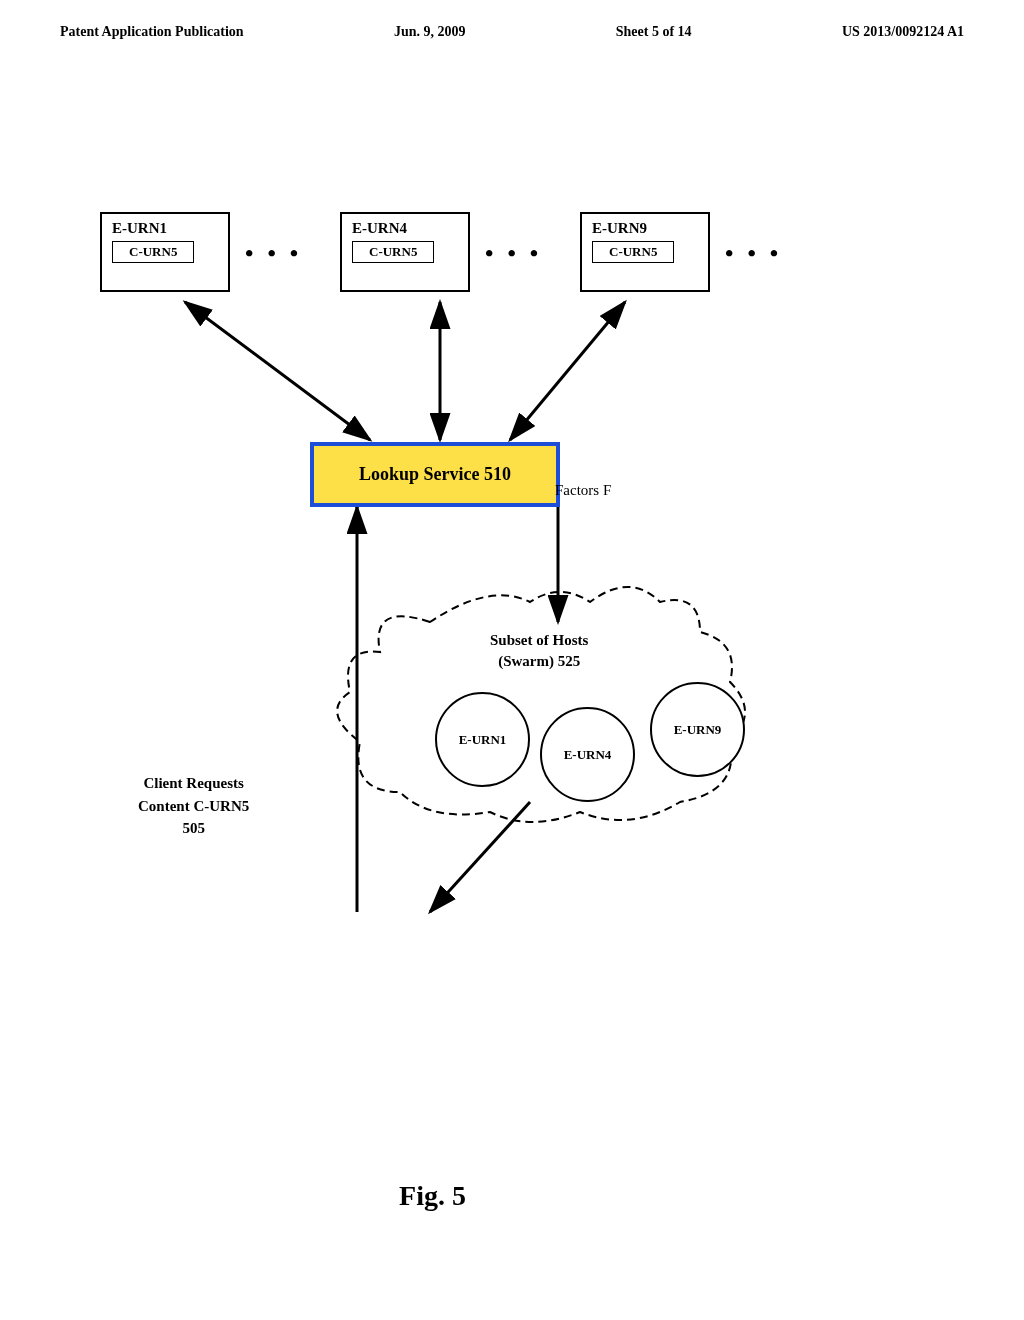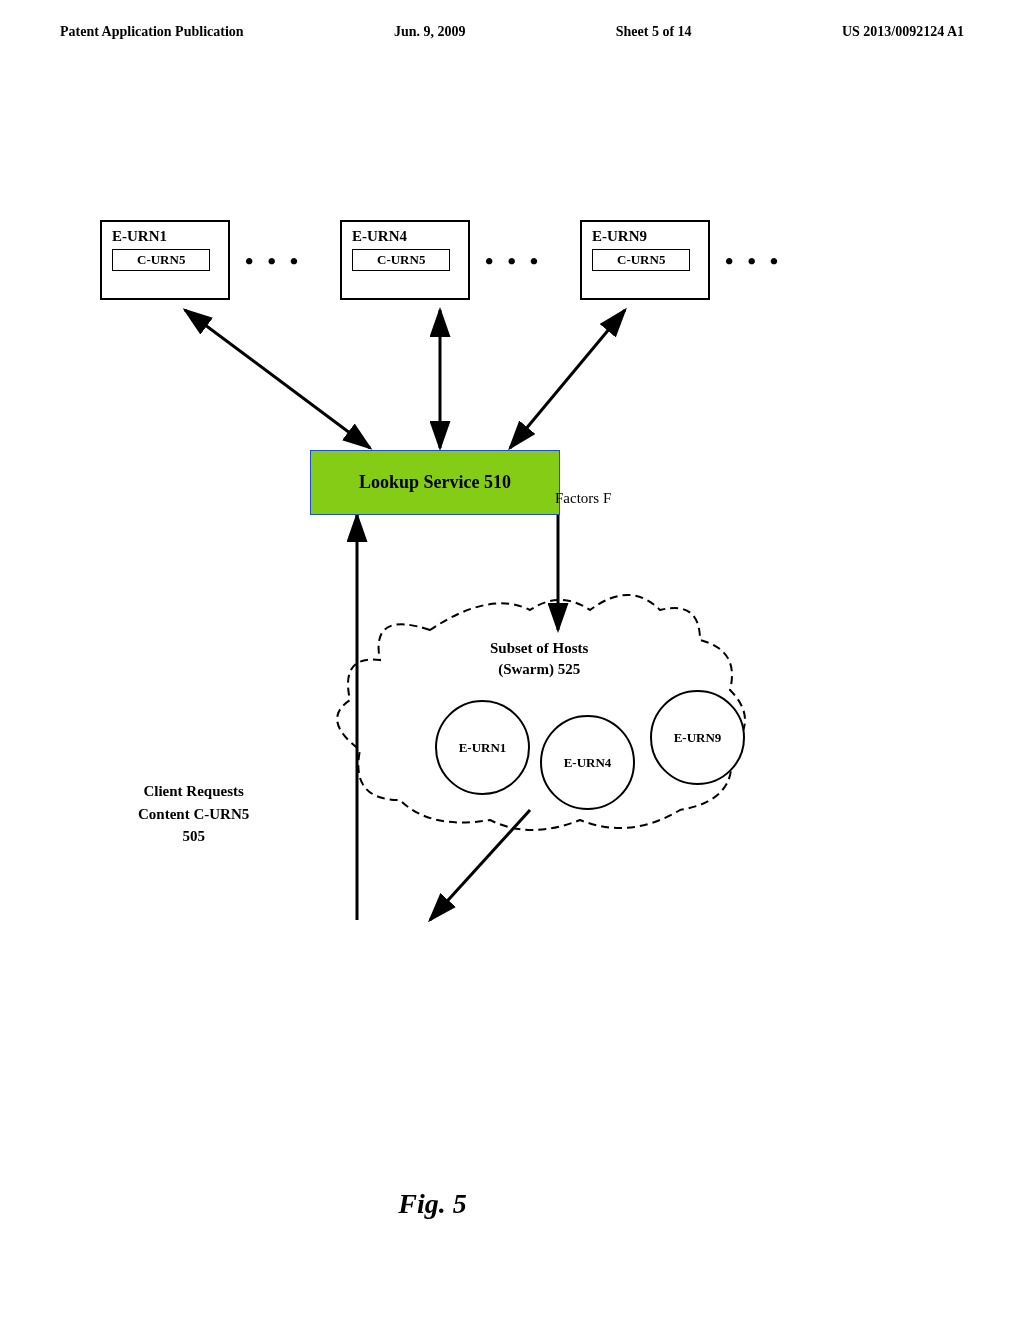--- a/index.html
+++ b/index.html
@@ -18,21 +18,21 @@
       justify-content: space-between;
       align-items: flex-start;
       padding: 24px 60px 0 60px;
       font-size: 14px;
       font-weight: bold;
     }
 
     
     .diagram {
       position: absolute;
-      top: 100px;
+      top: 92px;
       left: 0;
       width: 865px;
       height: 1150px;
     }
 
     
     .urn-box {
       position: absolute;
       border: 2px solid #000;
       background: #fff;
@@ -45,39 +45,39 @@
       font-weight: bold;
     }
 
     .urn-box .top-label {
       font-size: 15px;
       font-weight: bold;
     }
 
     .urn-box .inner-box {
       border: 1.5px solid #000;
-      padding: 2px 24px;
+      padding: 2px 16px;
       margin-top: 4px;
       font-size: 13px;
       font-weight: bold;
     }
 
     
     .dots {
       position: absolute;
       font-size: 24px;
       font-weight: bold;
       letter-spacing: 4px;
     }
 
     
     .lookup-box {
       position: absolute;
-      border: 1px solid #1d4ed8;
-      background: #84cc16;
+      border: 4px solid #1d4ed8;
+      background: #fde047;
       display: flex;
       align-items: center;
       justify-content: center;
       font-size: 18px;
       font-weight: bold;
     }
 
     
     .client-box {
       position: absolute;
@@ -122,21 +122,20 @@
     }
 
     
     .fig-caption {
       position: absolute;
       bottom: 30px;
       left: 50%;
       transform: translateX(-50%);
       font-size: 28px;
       font-weight: bold;
-      font-style: italic;
     }
   </style>
 </head>
 <body>
 
 <div class="header">
   <span>Patent Application Publication</span>
   <span>Jun. 9, 2009</span>
   <span>Sheet 5 of 14</span>
   <span>US 2013/0092124 A1</span>

